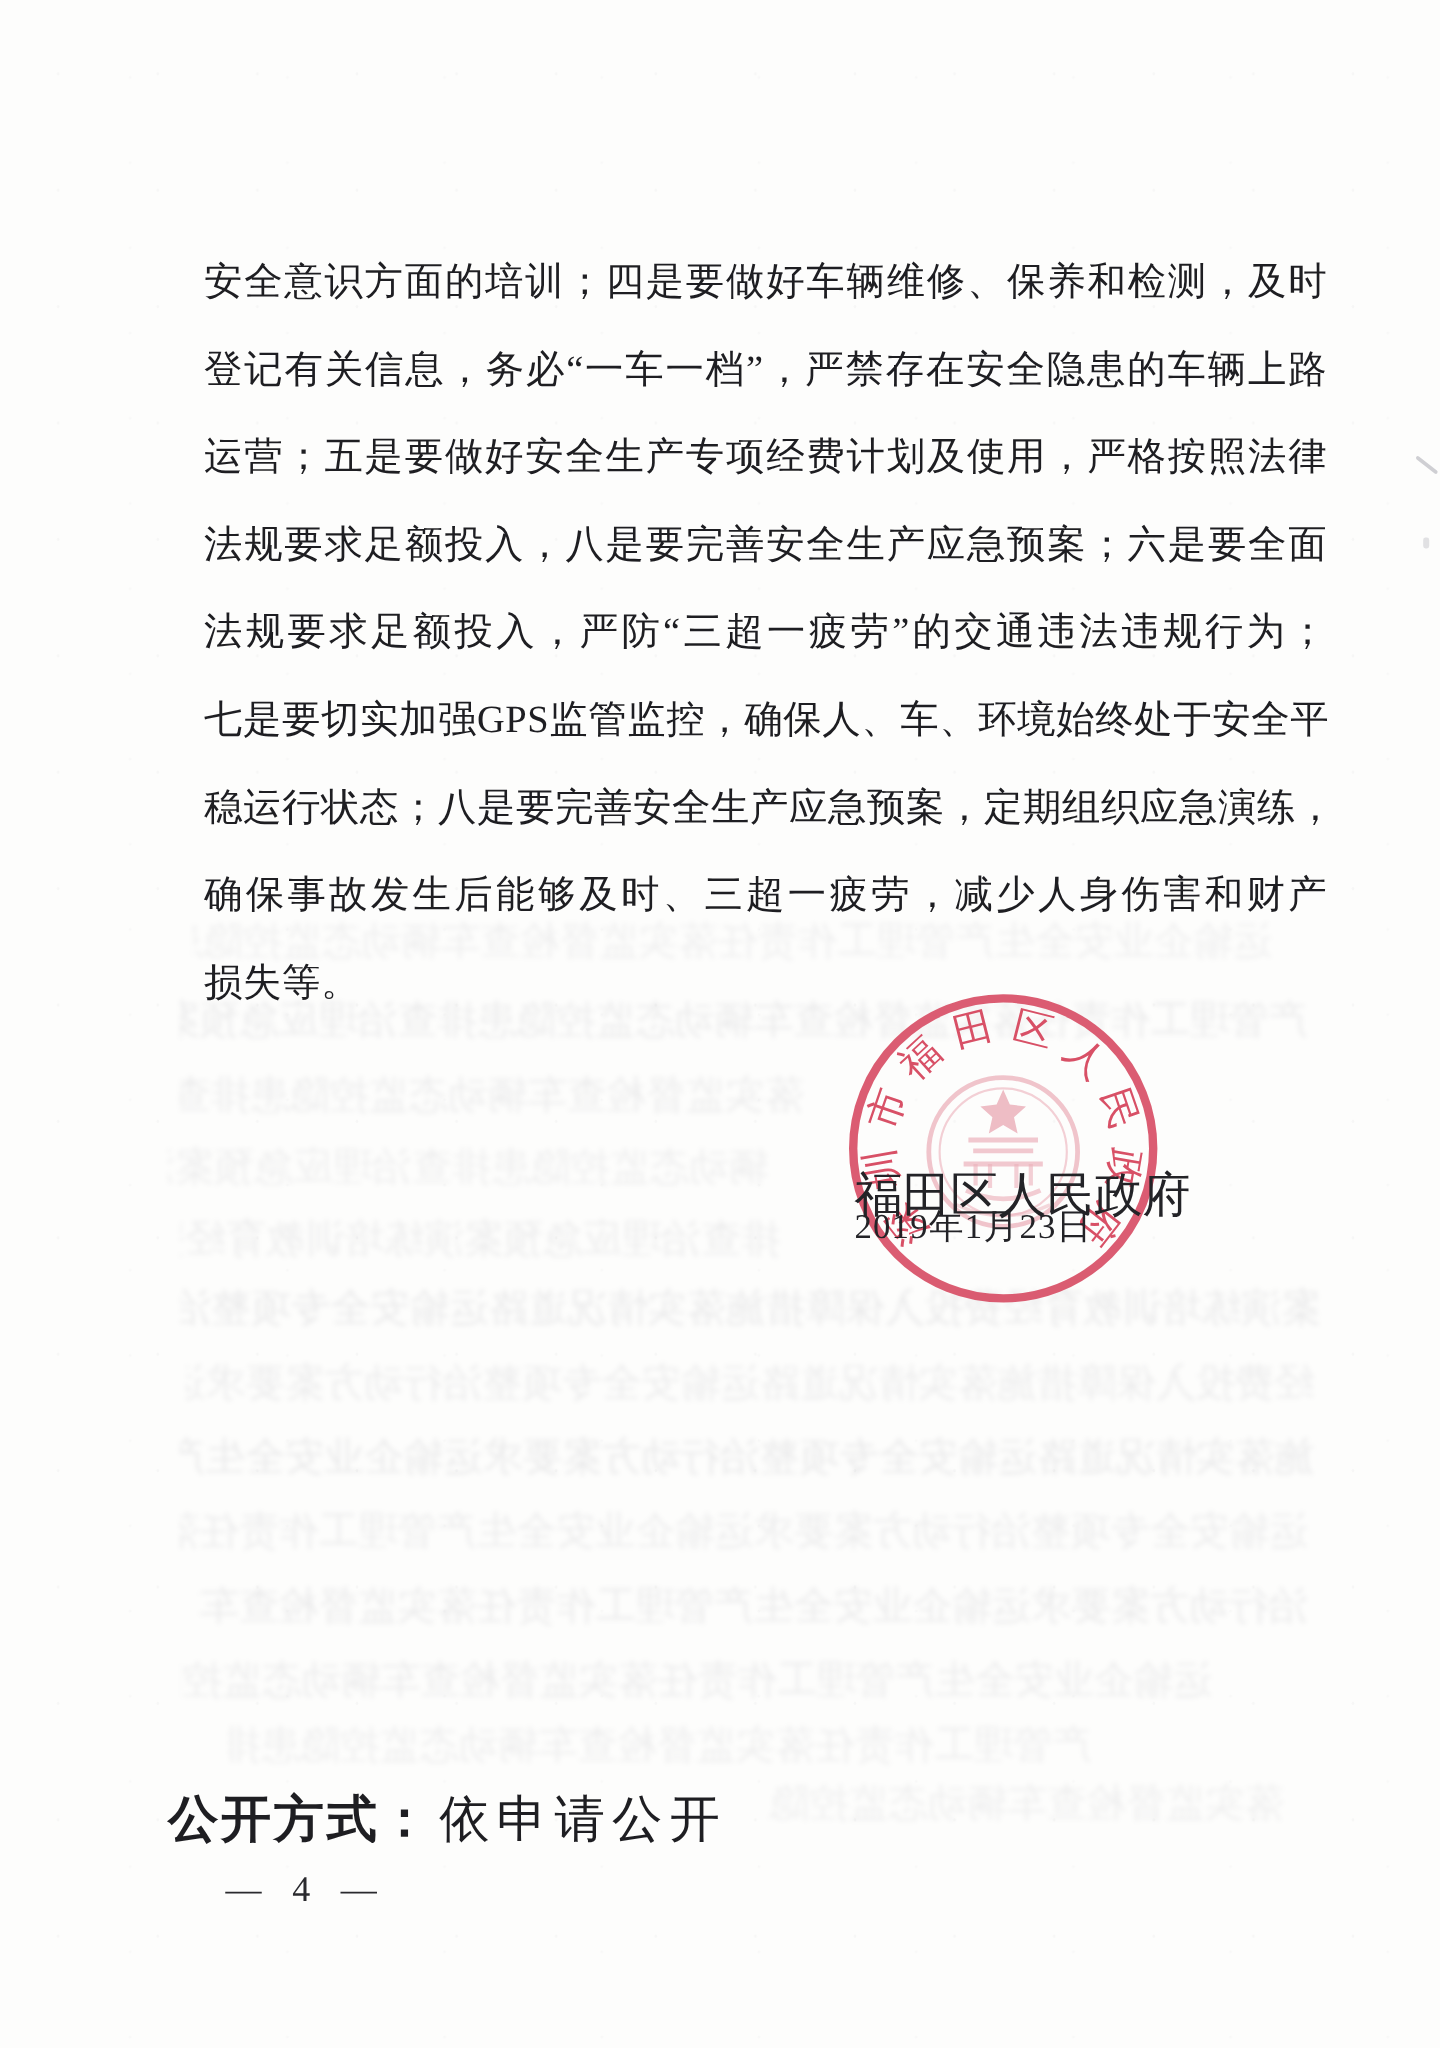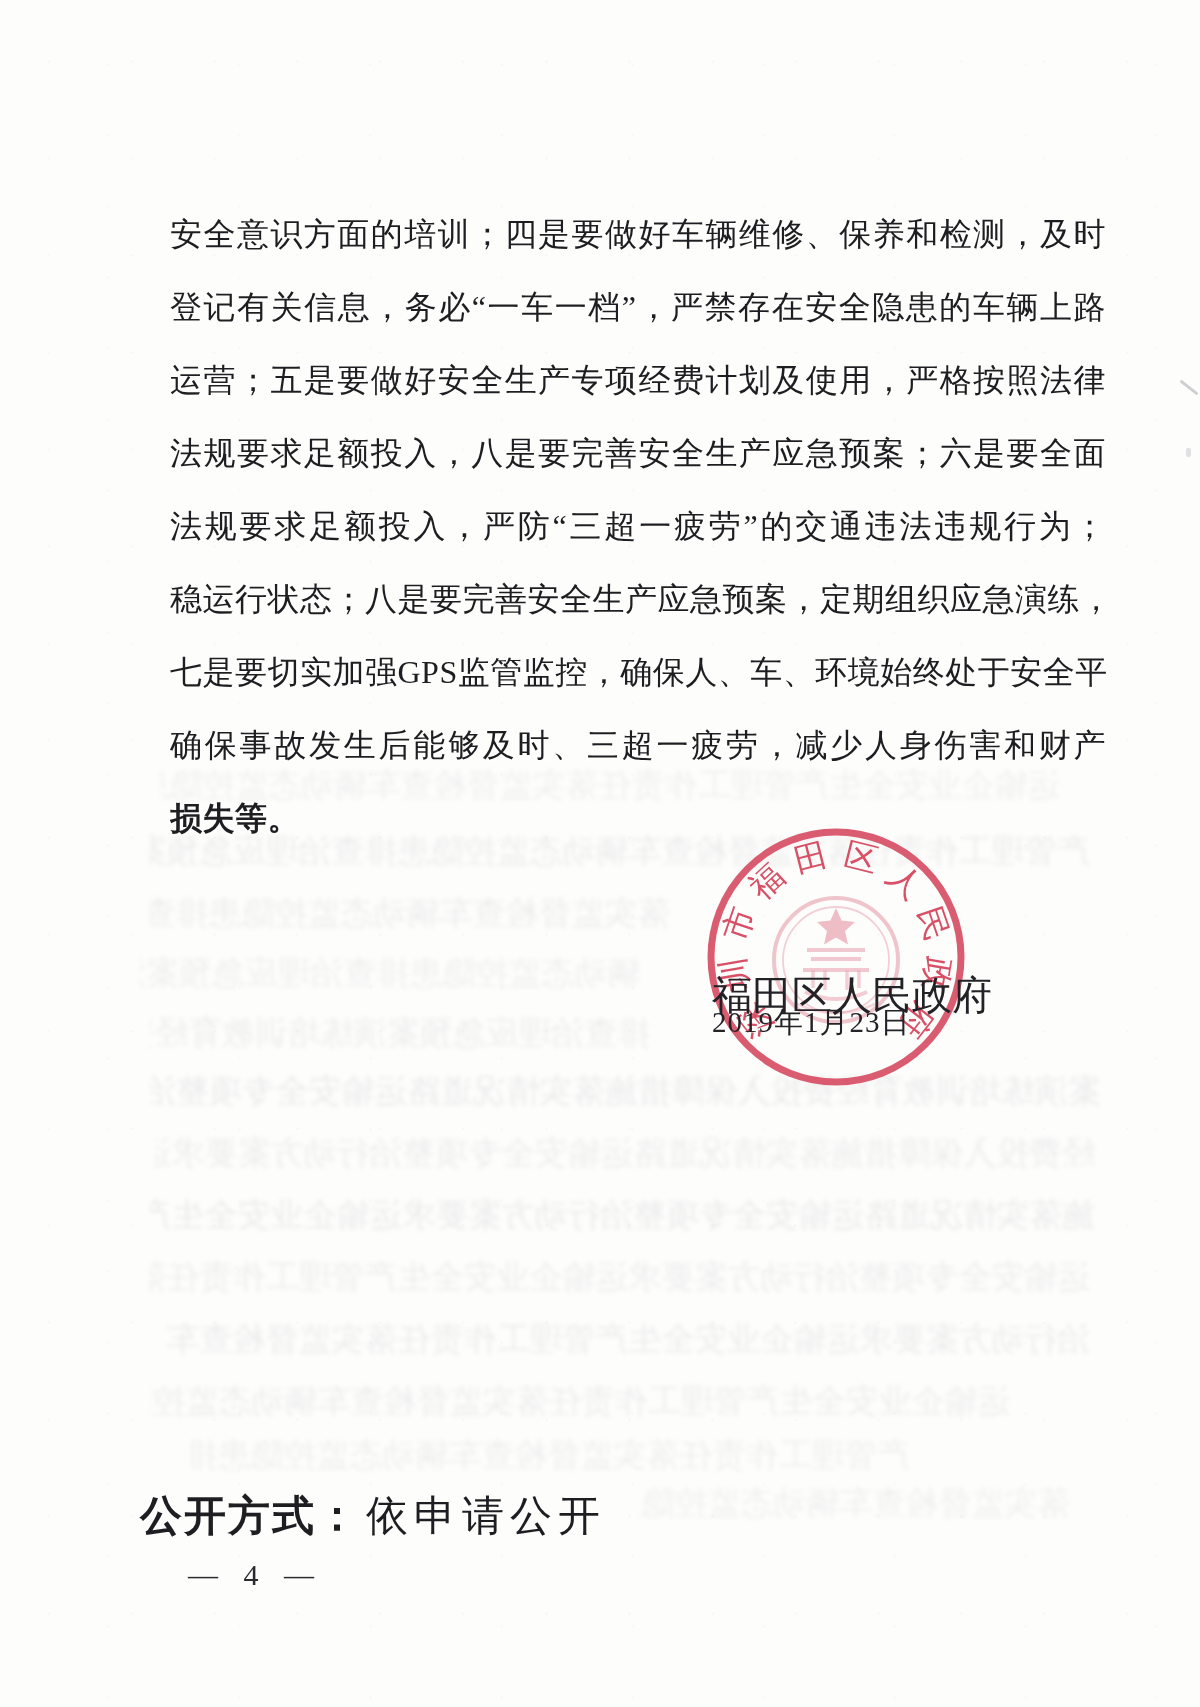--- a/index.html
+++ b/index.html
@@ -21,21 +21,21 @@
     position:absolute;left:134px;top:198px;width:936px;
     color:#1e1e22;
     margin-left:36px;
   }
   .bline{
     height:73px;line-height:73px;font-size:32px;
     text-align:justify;text-align-last:justify;text-justify:inter-character;
     overflow:hidden;white-space:nowrap;
     letter-spacing:0.5px;
   }
-  .bline.last{text-align:left;text-align-last:left;font-weight:bold;}
+  .bline.last{text-align:left;text-align-last:left;}
   
   .ghost-layer{position:absolute;inset:0;pointer-events:none;z-index:1;}
   .ghost-line{
     position:absolute;height:46px;line-height:46px;font-size:33px;
     color:#7e7e88;white-space:nowrap;overflow:hidden;
     transform:scaleX(-1);filter:blur(2.2px);
   }
   
   .seal{position:absolute;left:701px;top:822px;width:270px;height:270px;z-index:2;}
   .seal text{
@@ -95,22 +95,22 @@
       <div class="ghost-line" style="top: 1432px; left: 190px; width: 720px; opacity: 0.11;">产管理工作责任落实监督检查车辆动态监控隐患排查治理应急预案演练培训教育经费投入保</div>
       <div class="ghost-line" style="top: 1480px; left: 640px; width: 430px; opacity: 0.1;">落实监督检查车辆动态监控隐患排查治理应急预案演练培训教育经费投入保障措施落实情况</div>
     </div>
 
   <div class="body-block">
     <div class="bline">安全意识方面的培训；四是要做好车辆维修、保养和检测，及时</div>
     <div class="bline">登记有关信息，务必“一车一档”，严禁存在安全隐患的车辆上路</div>
     <div class="bline">运营；五是要做好安全生产专项经费计划及使用，严格按照法律</div>
     <div class="bline">法规要求足额投入，八是要完善安全生产应急预案；六是要全面</div>
     <div class="bline">法规要求足额投入，严防“三超一疲劳”的交通违法违规行为；</div>
+    <div class="bline">七是要切实加强GPS监管监控，确保人、车、环境始终处于安全平</div>
     <div class="bline">稳运行状态；八是要完善安全生产应急预案，定期组织应急演练，</div>
-    <div class="bline">七是要切实加强GPS监管监控，确保人、车、环境始终处于安全平</div>
     <div class="bline">确保事故发生后能够及时、三超一疲劳，减少人身伤害和财产</div>
     <div class="bline last">损失等。</div>
   </div>
 
   <svg class="seal" viewBox="0 0 270 270">
     <defs>
       <filter id="sealblur" x="-10%" y="-10%" width="120%" height="120%">
         <feGaussianBlur stdDeviation="0.6"></feGaussianBlur>
       </filter>
     </defs>

